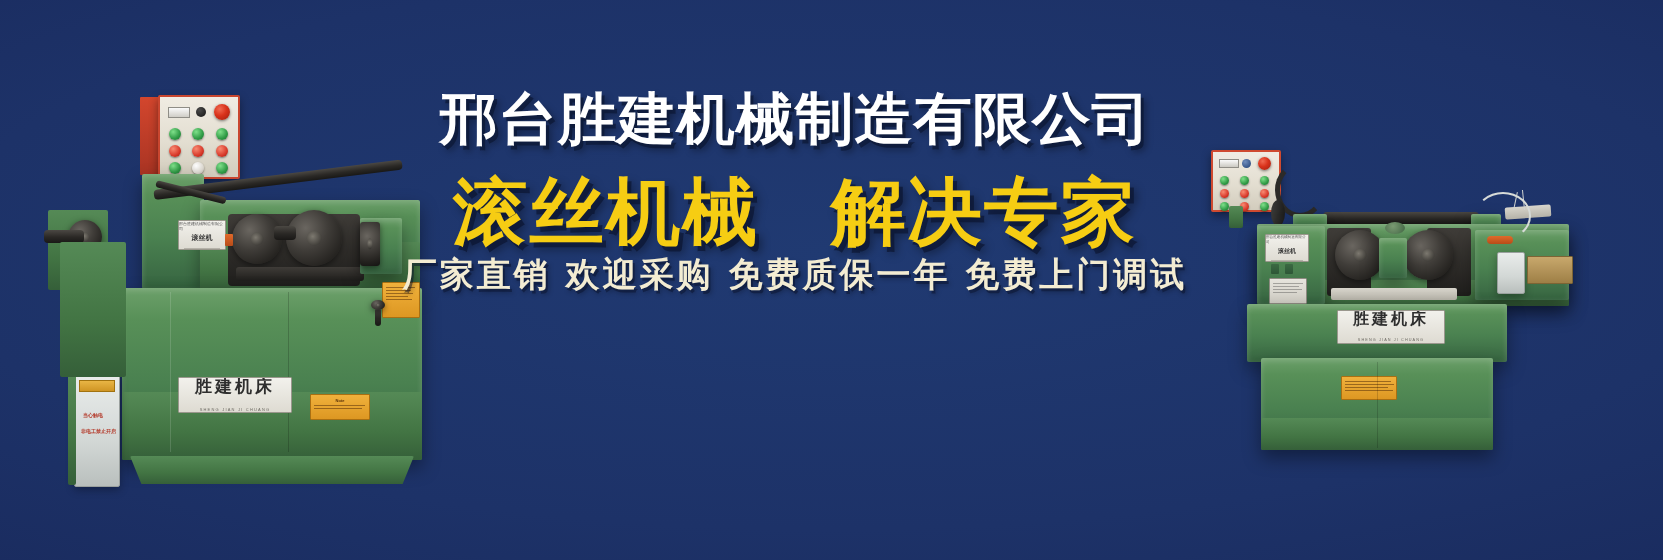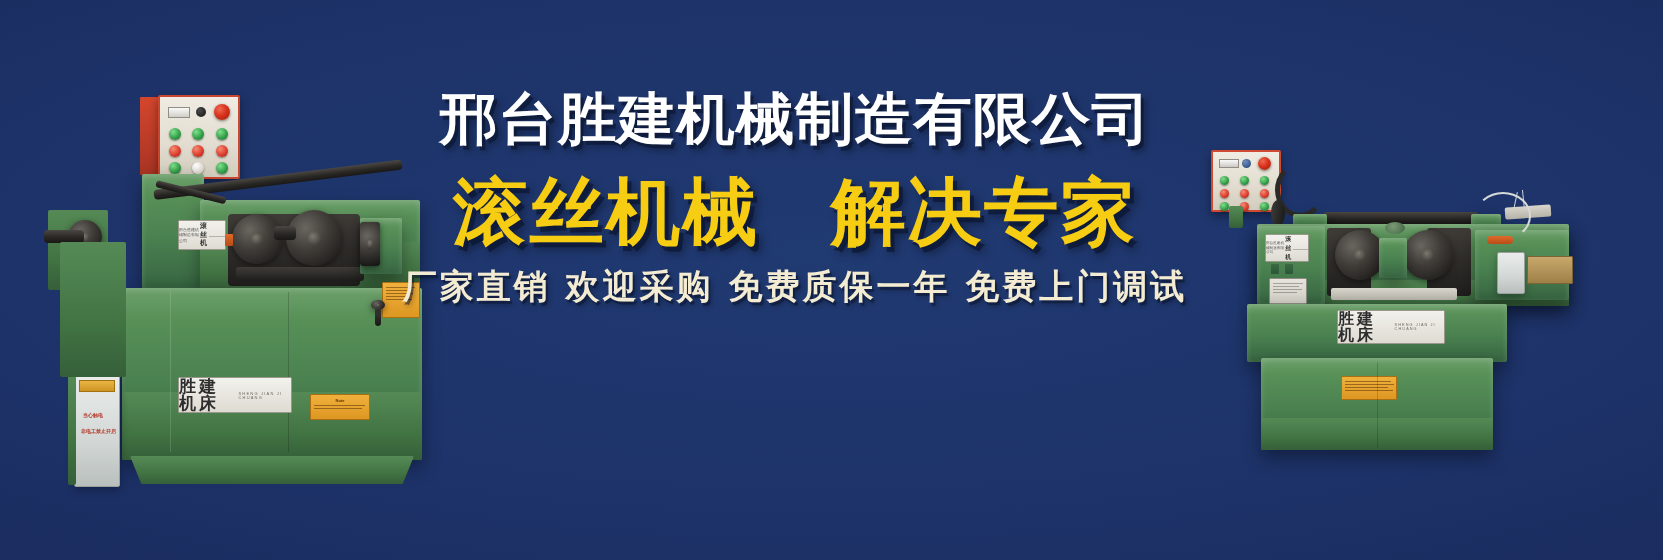--- a/index.html
+++ b/index.html
@@ -60,21 +60,21 @@
     color: #f3ecd2;
     white-space: nowrap;
     text-shadow: 2px 3px 0 rgba(10,18,44,0.5), 3px 4px 5px rgba(0,0,0,0.3);
   }
   .sub-line-1 {
     margin-top: 34px;
     font-size: 35px;
     letter-spacing: 5px;
   }
   .sub-line-2 {
-    margin-top: 16px;
+    margin-top: 4px;
     font-size: 34px;
     letter-spacing: 3px;
   }
 
   
   .machine {
     position: absolute;
     z-index: 20;
   }
   .machine-left  { left: 30px;   top: 92px;  width: 400px; height: 380px; }
@@ -146,23 +146,23 @@
   .btn-green { background: radial-gradient(circle at 35% 32%, #7fe08a, #2f9a45 60%, #1c6b2e 100%); }
   .btn-red   { background: radial-gradient(circle at 35% 32%, #f88a72, #d8392a 60%, #98190f 100%); }
   .btn-white { background: radial-gradient(circle at 35% 32%, #ffffff, #dedad2 60%, #b5b0a6 100%); }
 
   .m-plate {
     position: absolute;
     background: linear-gradient(180deg, #f2f1ec 0%, #dedbd2 100%);
     border: 1px solid #9a978d;
     border-radius: 1px;
     display: flex;
-    flex-direction: row;
+    flex-direction: column;
     align-items: center;
-    justify-content: flex-start;
+    justify-content: space-between;
     overflow: hidden;
   }
   .m-plate-cn {
     font-family: "DejaVu Sans", "Liberation Sans", sans-serif;
     font-weight: 700;
     color: #2e2e2e;
     letter-spacing: 3px;
     line-height: 1;
   }
   .m-plate-py {

